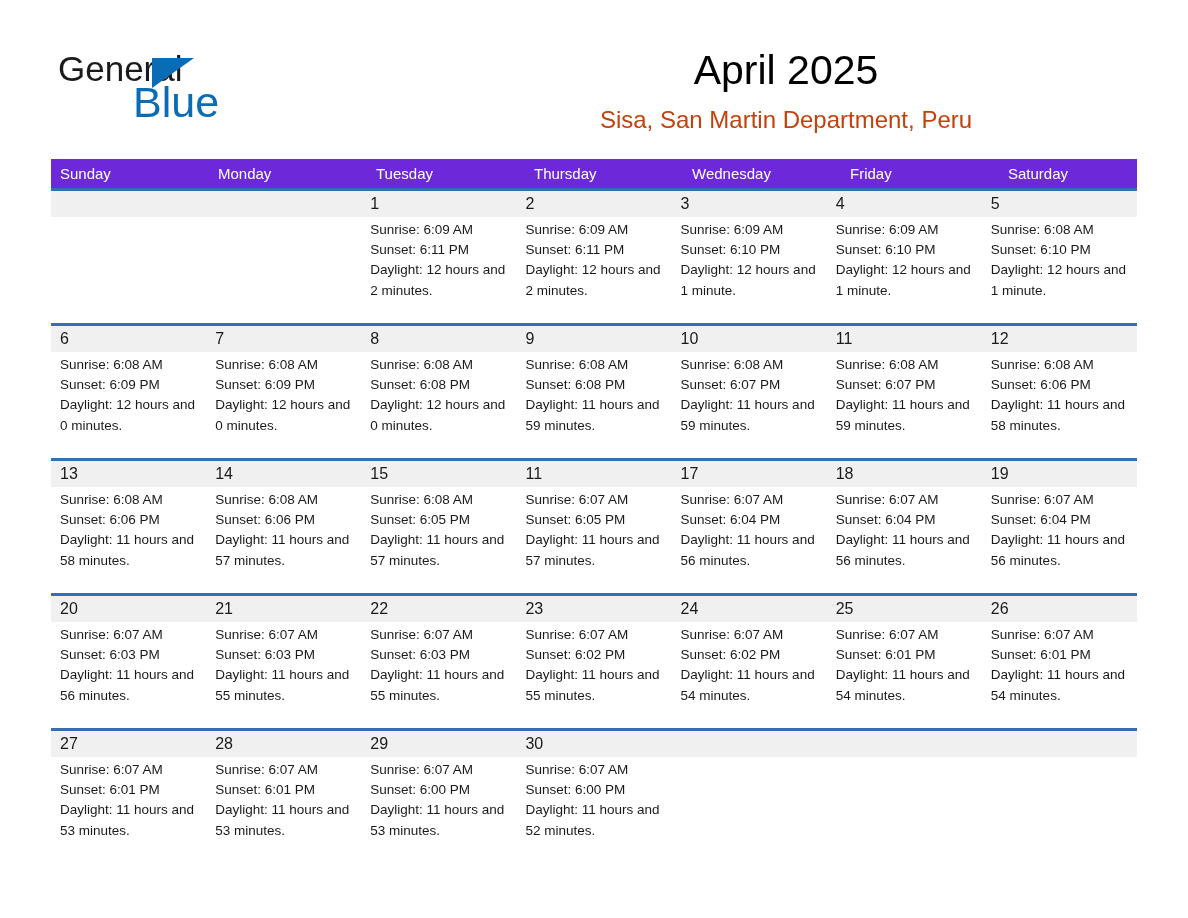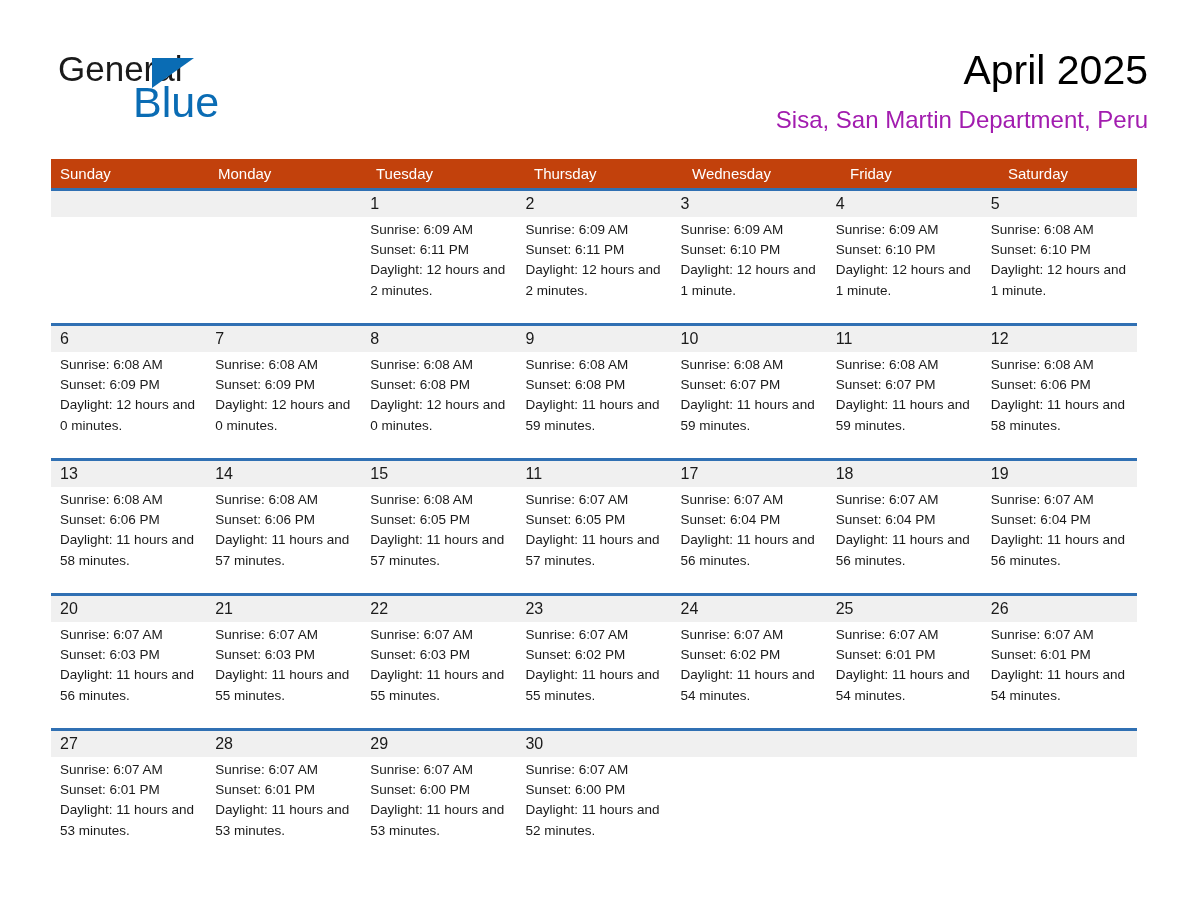--- a/index.html
+++ b/index.html
@@ -61,52 +61,52 @@
     left: 75px;
     top: 33px;
     font-size: 43px;
     line-height: 38px;
     color: #0a6cb4;
     font-family: "Liberation Sans", sans-serif;
     font-weight: 400;
   }
   .title-block {
     position: absolute;
-    right: 40px;
+    right: 52px;
     top: 46px;
-    text-align: right;
+    text-align: center;
     width: 700px;
   }
   .cal-title {
     font-size: 41px;
     line-height: 48px;
     font-weight: 400;
     color: #000;
     white-space: nowrap;
   }
   .cal-subtitle {
     margin-top: 12px;
     font-size: 24px;
     line-height: 28px;
     font-weight: 400;
-    color: #a21caf;
+    color: #c2410c;
     white-space: nowrap;
   }
 
   
   .calendar {
     position: absolute;
     left: 51px;
     top: 159px;
     width: 1086px;
   }
   .weekdays {
     display: flex;
     width: 100%;
-    background: #c2410c;
+    background: #6d28d9;
     gap: 20px;
   }
   .weekday {
     flex: 1 1 0;
     height: 29px;
     line-height: 29px;
     padding-left: 9px;
     box-sizing: border-box;
     color: #ffffff;
     font-size: 15px;

